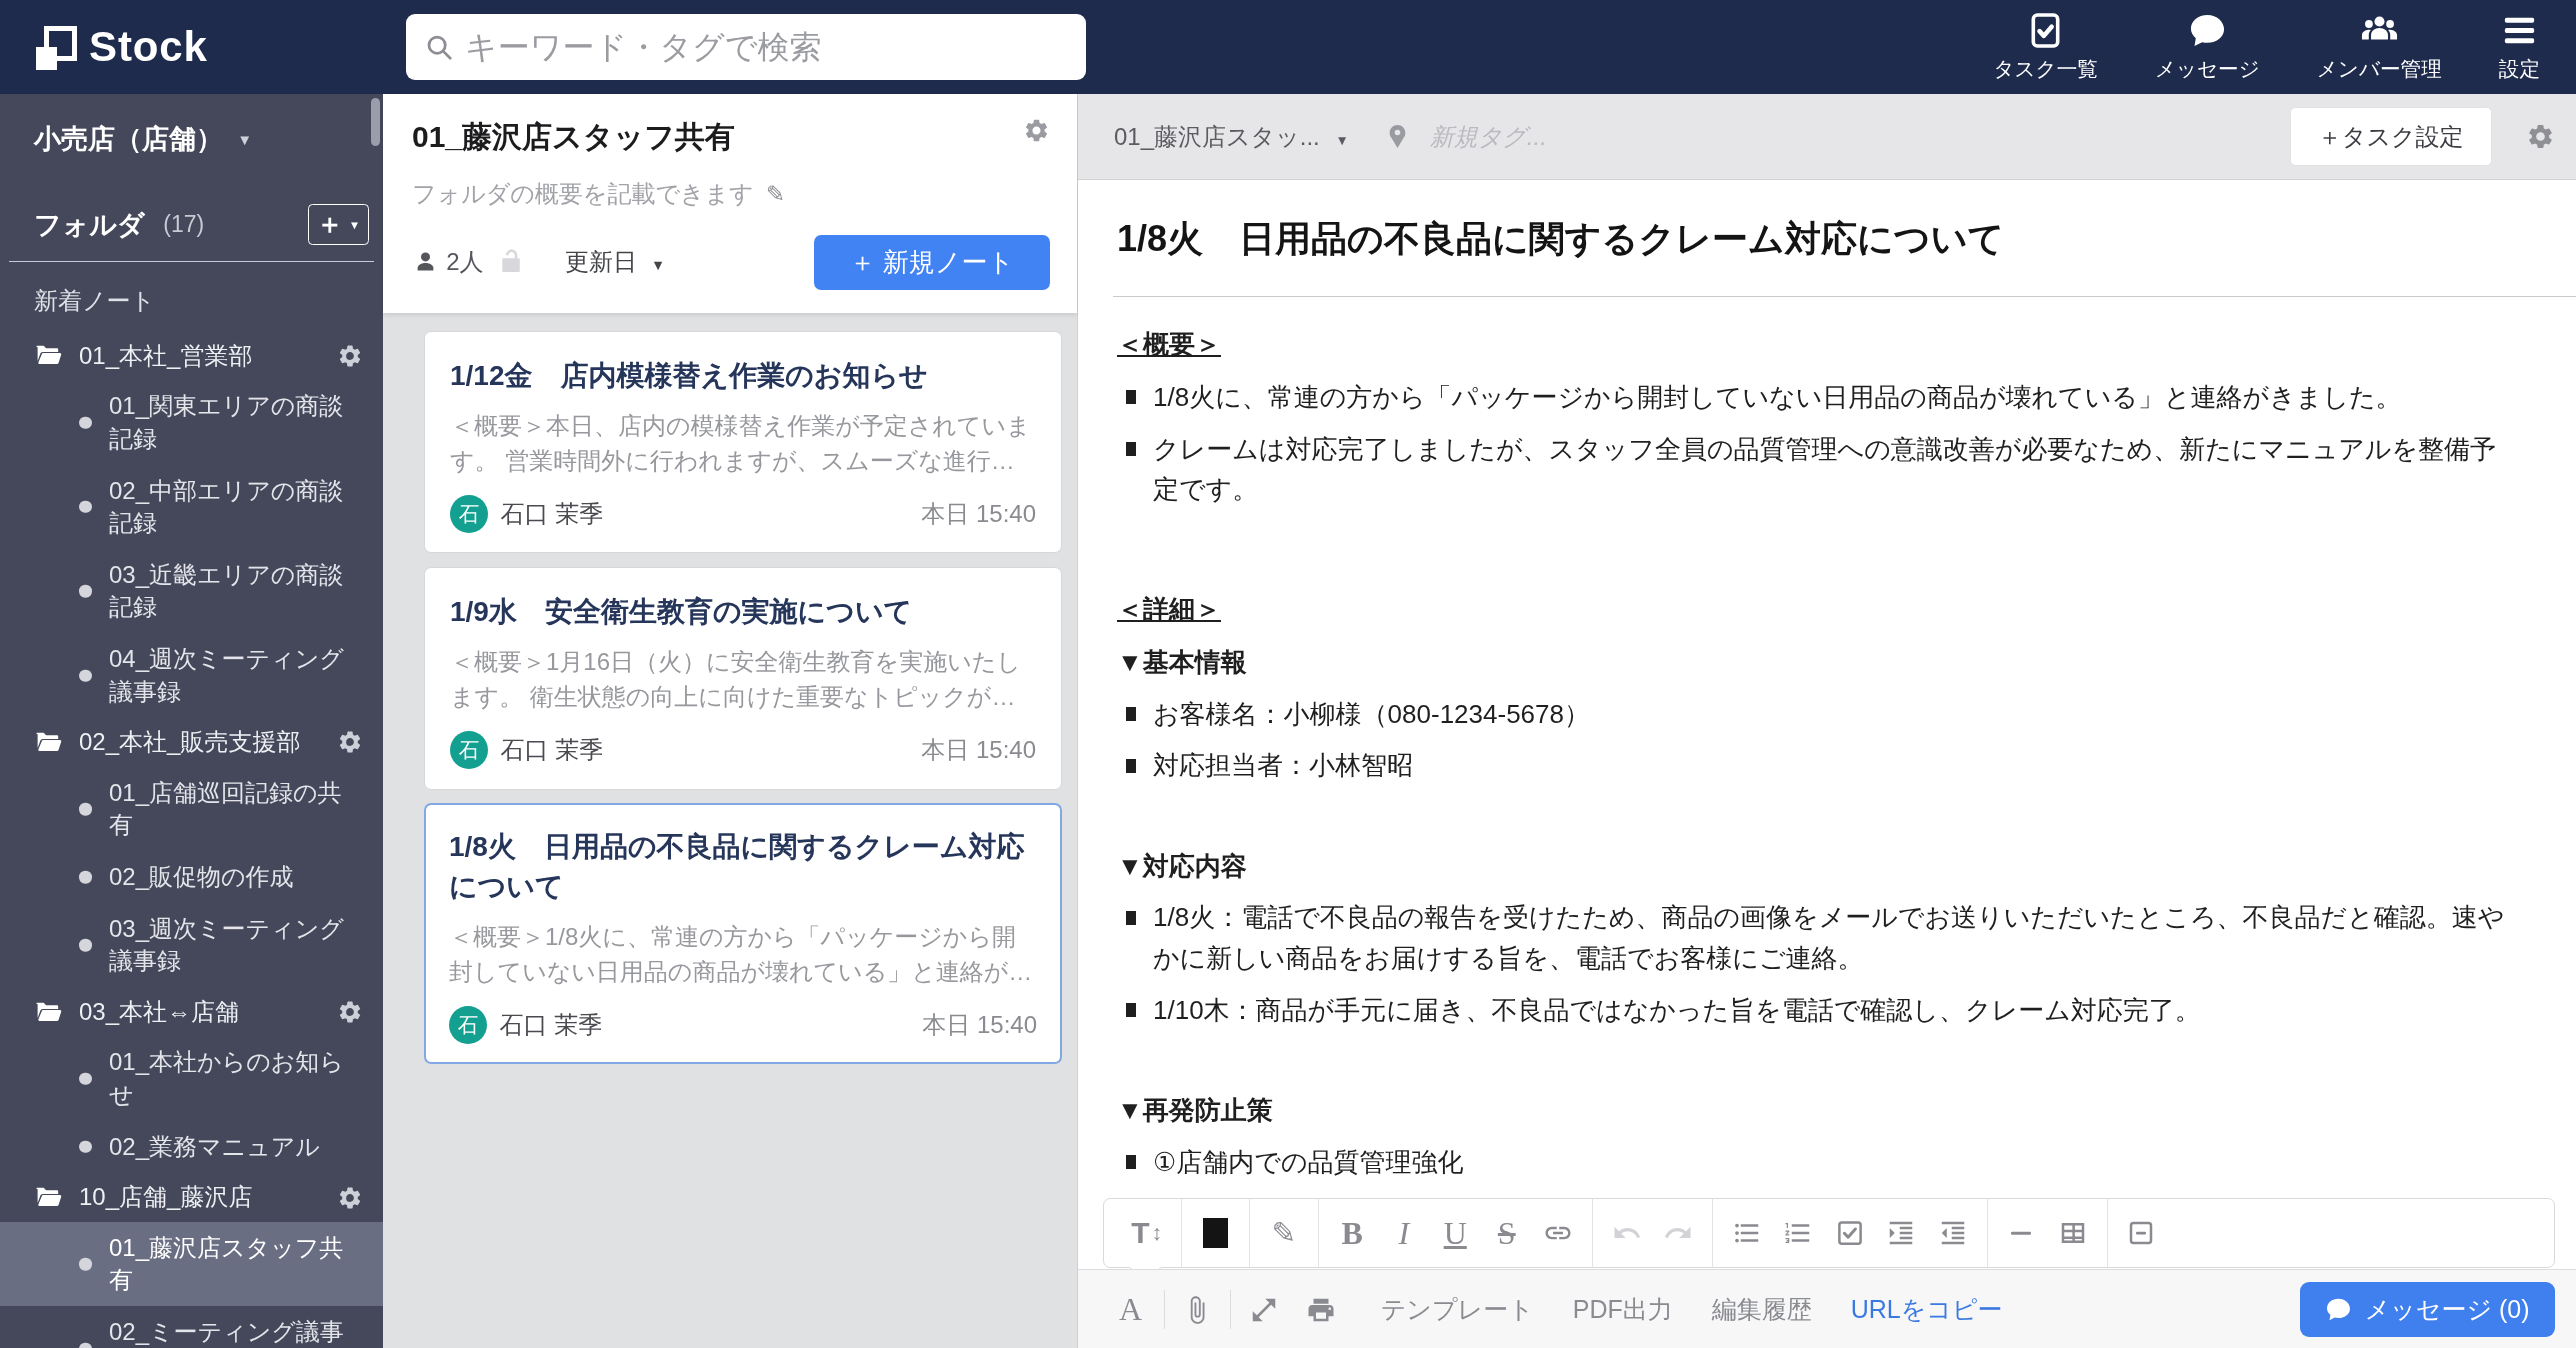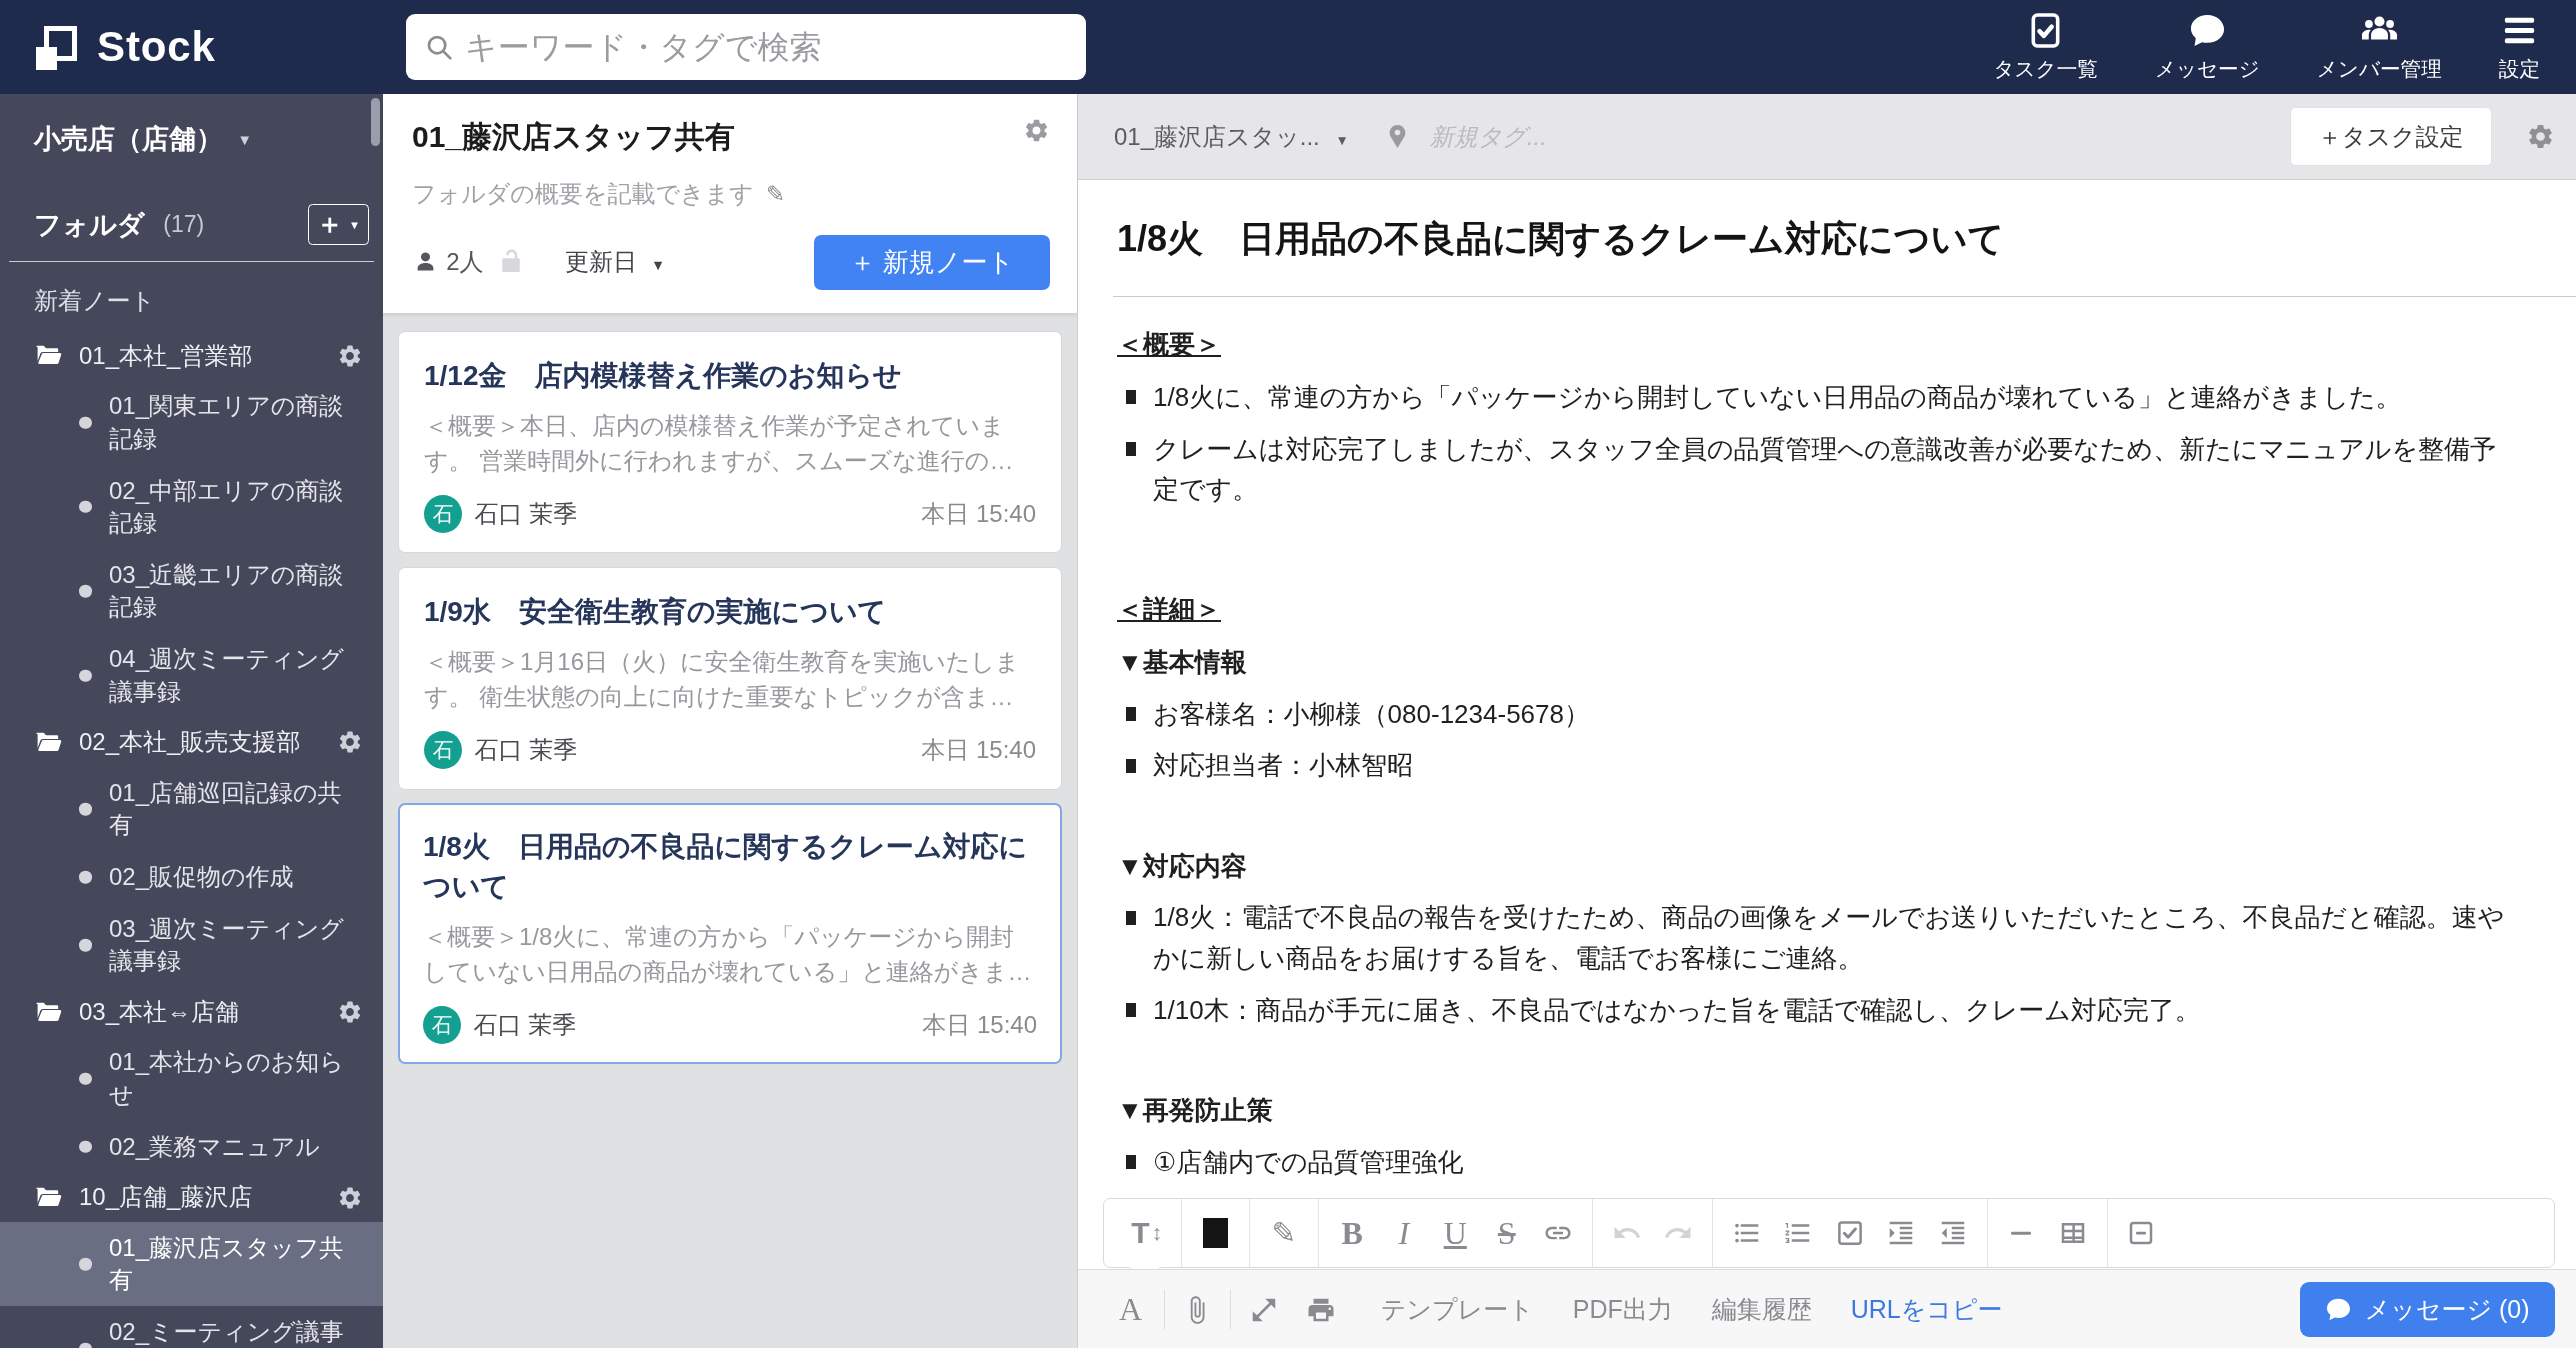--- a/index.html
+++ b/index.html
@@ -2,21 +2,21 @@
 <html style="font-size:14.3px"><head>
 <meta charset="utf-8">
 <style>
   html,body{margin:0;padding:0;width:2576px;height:1349px;overflow:hidden;
     font-family:"Liberation Sans","DejaVu Sans",sans-serif;background:#fff;}
   .app{position:relative;width:2576px;height:1349px;}
 
   
   .topbar{position:absolute;left:0;top:0;width:100%;height:94px;background:#1f2b4d;
     display:flex;align-items:center;}
-  .logo{display:flex;align-items:center;gap:20px;margin-left:34px;width:340px;}
+  .logo{display:flex;align-items:center;gap:12px;margin-left:34px;width:340px;}
   .logo-mark{position:relative;width:43px;height:45px;}
   .logo-mark .back{position:absolute;right:0;top:1.8px;width:23px;height:25px;border:5.4px solid #fff;}
   .logo-mark .front{position:absolute;left:1.8px;bottom:0;width:21.5px;height:23px;background:#fff;}
   .logo-text{color:#fff;font-size:42px;font-weight:bold;letter-spacing:0.9px;}
   .search{position:relative;width:680px;height:66px;margin-left:32px;}
   .search input{width:100%;height:100%;border:none;border-radius:9px;background:#fff;
     padding:0 18px 0 59px;font-size:32px;color:#333;box-sizing:border-box;outline:none;}
   .search input::placeholder{color:#9b9ca1;}
   .search .s-icon{position:absolute;left:18px;top:18px;width:30px;height:30px;color:#8d8e94;}
   .topnav{margin-left:auto;display:flex;align-items:flex-start;gap:57px;padding-right:36px;}
@@ -59,21 +59,21 @@
   .nc-desc{margin-top:19.7px;font-size:24px;color:#a2a3a8;cursor:pointer;}
   .nc-desc .pencil{font-size:23px;color:#8c8d92;margin-left:5.4px;}
   .nc-meta{display:flex;align-items:center;margin-top:25px;}
   .nc-meta .p-icon{width:27px;height:27px;color:#55565c;}
   .nc-members{font-size:24px;color:#55565c;margin-left:7.2px;}
   .nc-meta .lock{width:30px;height:30px;color:#d8d8dc;margin-left:12.5px;}
   .nc-sort{font-size:24px;color:#44454a;margin-left:39px;cursor:pointer;}
   .nc-sort .caret{font-size:14.3px;margin-left:7.2px;color:#44454a;}
   .new-note-btn{margin-left:auto;background:#4183f2;color:#fff;border-radius:7.2px;height:55px;
     padding:0 36px;display:flex;align-items:center;font-size:26px;cursor:pointer;white-space:nowrap;}
-  .cards{padding:18px 15px 12px 15px;display:flex;flex-direction:column;gap:13.4px;}
+  .cards{padding:18px 15px 12px 15px;display:flex;flex-direction:column;gap:13.4px;margin-left:26px;}
   .card{background:#fff;border:0.9px solid #d7d7da;border-radius:7.2px;padding:24px 25px 19.7px 25px;cursor:pointer;}
   .card.selected{border:2.7px solid #82a8e4;padding:22.4px 23px 18px 23px;}
   .card-title{font-size:28px;font-weight:bold;color:#26365b;line-height:1.4;}
   .card-preview{margin-top:14.3px;font-size:24px;color:#97989d;line-height:1.45;
     display:-webkit-box;-webkit-line-clamp:2;-webkit-box-orient:vertical;overflow:hidden;}
   .card-foot{display:flex;align-items:center;margin-top:16px;}
   .avatar{width:38px;height:38px;border-radius:50%;background:#14a090;color:#fff;font-size:20.6px;
     display:flex;align-items:center;justify-content:center;flex:0 0 auto;}
   .card-author{font-size:24px;color:#4a4b50;margin-left:12.5px;}
   .card-time{margin-left:auto;font-size:24px;color:#8a8b90;}

